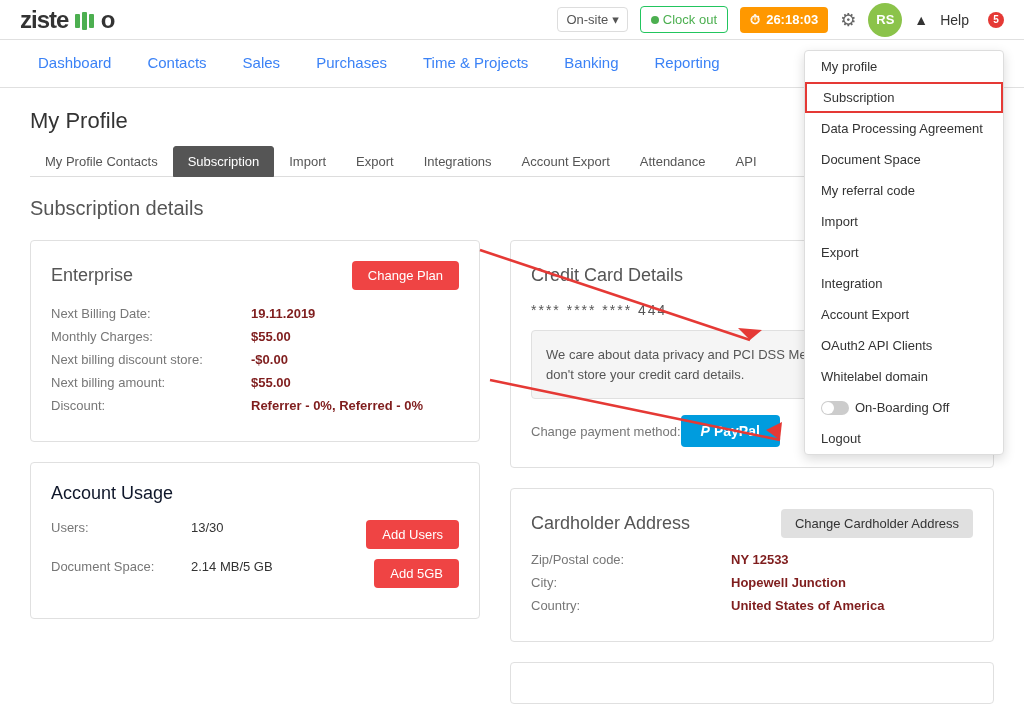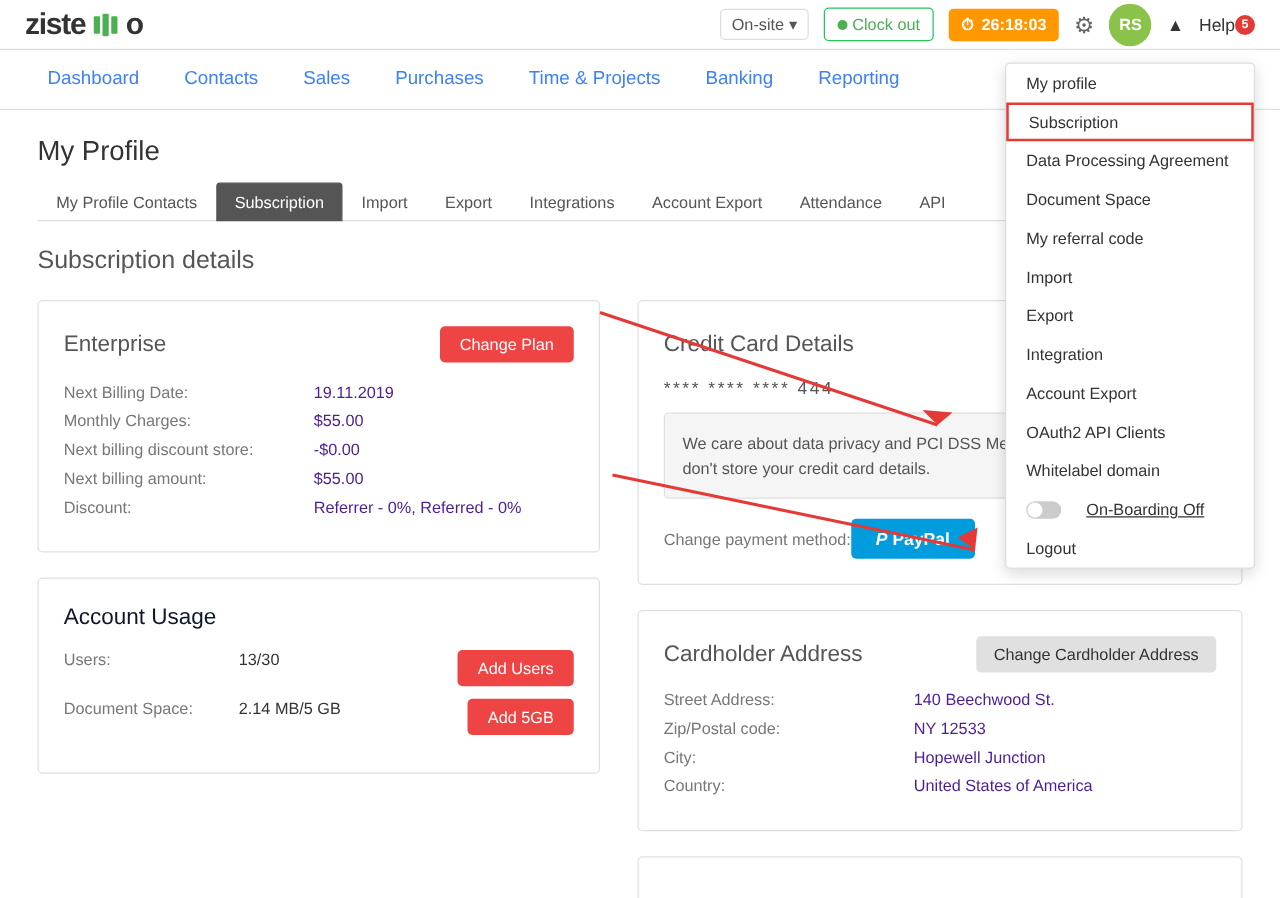--- a/index.html
+++ b/index.html
@@ -92,21 +92,21 @@
       border-radius: 50%;
       background: #8BC34A;
       display: flex; align-items: center; justify-content: center;
       color: #fff; font-weight: bold;
       font-size: 13px;
       cursor: pointer;
     }
     .help-area {
       display: flex;
       align-items: center;
-      gap: 0;
+      gap: 19px;
       cursor: pointer;
       font-size: 14px;
       color: #333;
     }
     .notif-badge {
       background: #e53935;
       color: #fff;
       font-size: 10px;
       border-radius: 50%;
       width: 16px; height: 16px;
@@ -251,22 +251,22 @@
       display: flex;
       margin-bottom: 8px;
       font-size: 13px;
     }
     .info-label {
       color: #777;
       width: 200px;
       flex-shrink: 0;
     }
     .info-value {
-      color: #4c1d95;
-      font-weight: 400;
+      color: #7f1d1d;
+      font-weight: 700;
       text-align: right;
     }
 
     
     .usage-header {
       font-size: 18px;
       font-weight: normal;
       color: #0f172a;
       margin-bottom: 16px;
     }
@@ -374,22 +374,21 @@
       top: 0; left: 0;
       width: 1024px; height: 718px;
       pointer-events: none;
       z-index: 500;
     }
 
     
     .toggle-wrap {
       display: flex;
       align-items: center;
-      gap: 20px;
-      text-decoration: underline;
+      gap: 6px;
     }
     .toggle {
       width: 28px; height: 14px;
       background: #ccc;
       border-radius: 7px;
       position: relative;
       display: inline-block;
     }
     .toggle::after {
       content: '';
@@ -574,24 +573,20 @@
           </button>
         </div>
       </div>
 
       <div class="address-box">
         <div class="address-header">
           <span class="address-title">Cardholder Address</span>
           <button class="btn-gray">Change Cardholder Address</button>
         </div>
         <div class="info-row">
-          <span class="info-label">Street Address:</span>
-          <span class="info-value">140 Beechwood St.</span>
-        </div>
-        <div class="info-row">
           <span class="info-label">Zip/Postal code:</span>
           <span class="info-value">NY 12533</span>
         </div>
         <div class="info-row">
           <span class="info-label">City:</span>
           <span class="info-value">Hopewell Junction</span>
         </div>
         <div class="info-row">
           <span class="info-label">Country:</span>
           <span class="info-value">United States of America</span>

